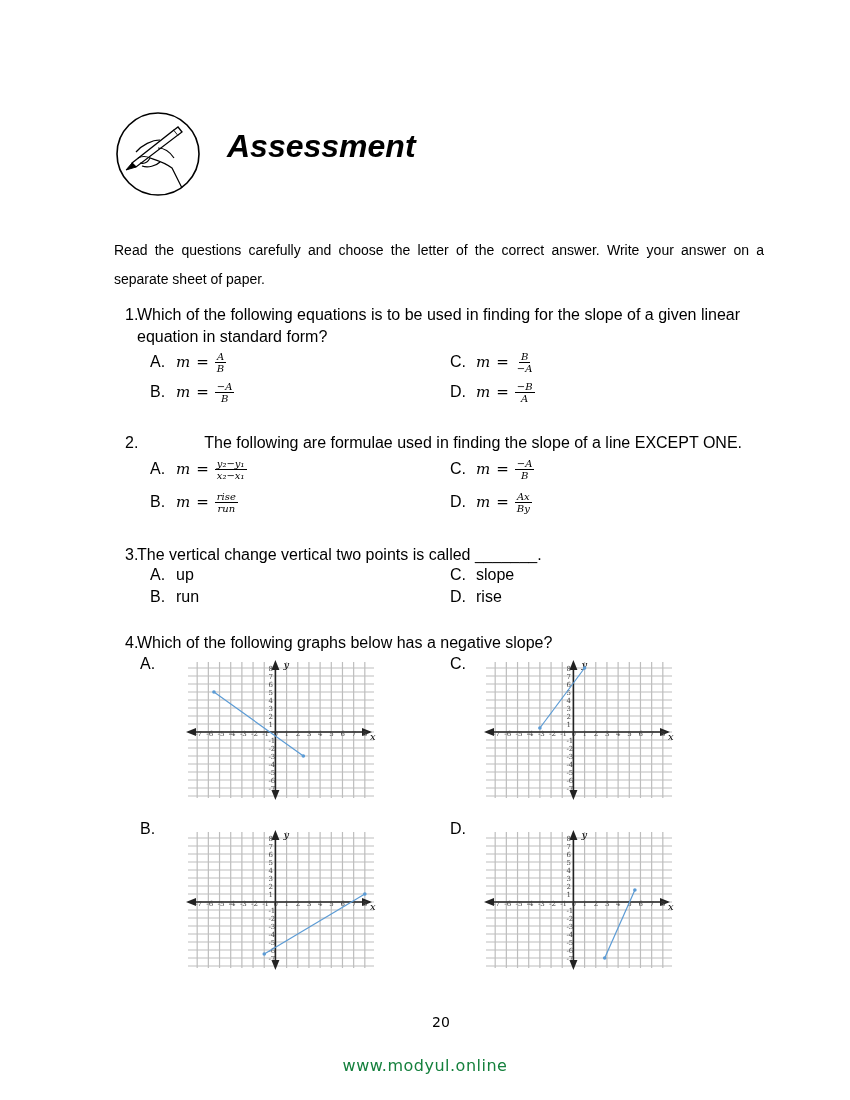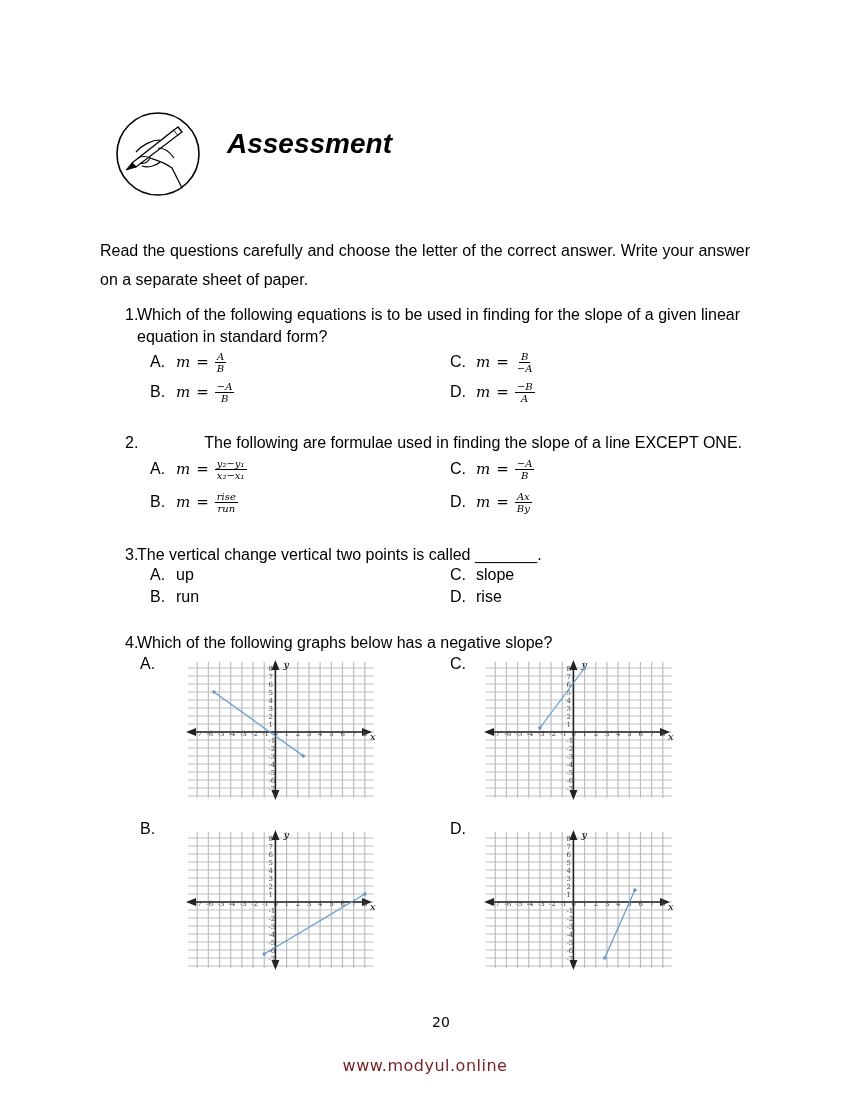--- a/index.html
+++ b/index.html
@@ -1,33 +1,33 @@
 <!DOCTYPE html>
 <html><head>
 <meta charset="utf-8">
 <style>
   html, body { margin: 0; padding: 0; background: #fff; }
   body { width: 850px; height: 1100px; position: relative; overflow: hidden; font-family: "Liberation Sans", sans-serif; color: #000; }
   .abs { position: absolute; }
-  .title { left: 227px; top: 128px; font-size: 28px; font-weight: bold; font-style: italic; }
-  .intro { left: 100px; top: 236px; width: 650px; font-size: 16px; line-height: 29px; text-align: justify; text-align-last: left; }
+  .title { left: 227px; top: 128px; font-size: 32px; font-weight: bold; font-style: italic; }
+  .intro { left: 114px; top: 236px; width: 650px; font-size: 14px; line-height: 29px; text-align: justify; text-align-last: left; }
   .q { font-size: 16px; line-height: 22px; }
   .qnum { position: absolute; left: 125px; }
   .qtext { position: absolute; left: 137px; width: 605px; }
   .opt { position: absolute; font-size: 16px; display: flex; align-items: center; height: 26px; }
   .opt .letter { width: 26px; }
   .math { font-family: "DejaVu Serif", serif; font-style: italic; font-size: 15px; display: inline-flex; align-items: center; }
   .math .eq { font-style: normal; margin: 0 6px; }
   .frac { display: inline-flex; flex-direction: column; align-items: center; font-size: 10px; line-height: 11px; }
   .frac .num { border-bottom: 1px solid #000; padding: 0 2px; }
   .frac .den { padding: 0 2px; }
   .graph { position: absolute; width: 190px; height: 140px; }
   .glabel { position: absolute; font-size: 16px; }
   .pagenum { left: 16px; width: 850px; top: 1014px; text-align: center; font-size: 14px; font-family: "DejaVu Sans", sans-serif; }
-  .watermark { left: 0; width: 850px; top: 1056px; text-align: center; font-size: 16px; color: #7f1d1d; font-family: "DejaVu Sans", sans-serif; letter-spacing: 0.5px; }
+  .watermark { left: 0; width: 850px; top: 1056px; text-align: center; font-size: 16px; color: #15803d; font-family: "DejaVu Sans", sans-serif; letter-spacing: 0.5px; }
 </style>
 </head>
 <body>
 
 <div class="abs" style="left:112px;top:110px;width:92px;height:88px;">
   <svg width="92" height="88" viewBox="0 0 92 88">
     <circle cx="46" cy="44" r="41" fill="none" stroke="#000" stroke-width="1.6"></circle>
     <path d="M20 53 L62 20 L66 25 L24 57 Z" fill="#fff" stroke="#000" stroke-width="1.3"></path>
     <path d="M20 53 L14 60 L24 57" fill="#000" stroke="#000" stroke-width="1"></path>
     <path d="M62 20 L66 17 L70 22 L66 25" fill="#fff" stroke="#000" stroke-width="1.3"></path>

